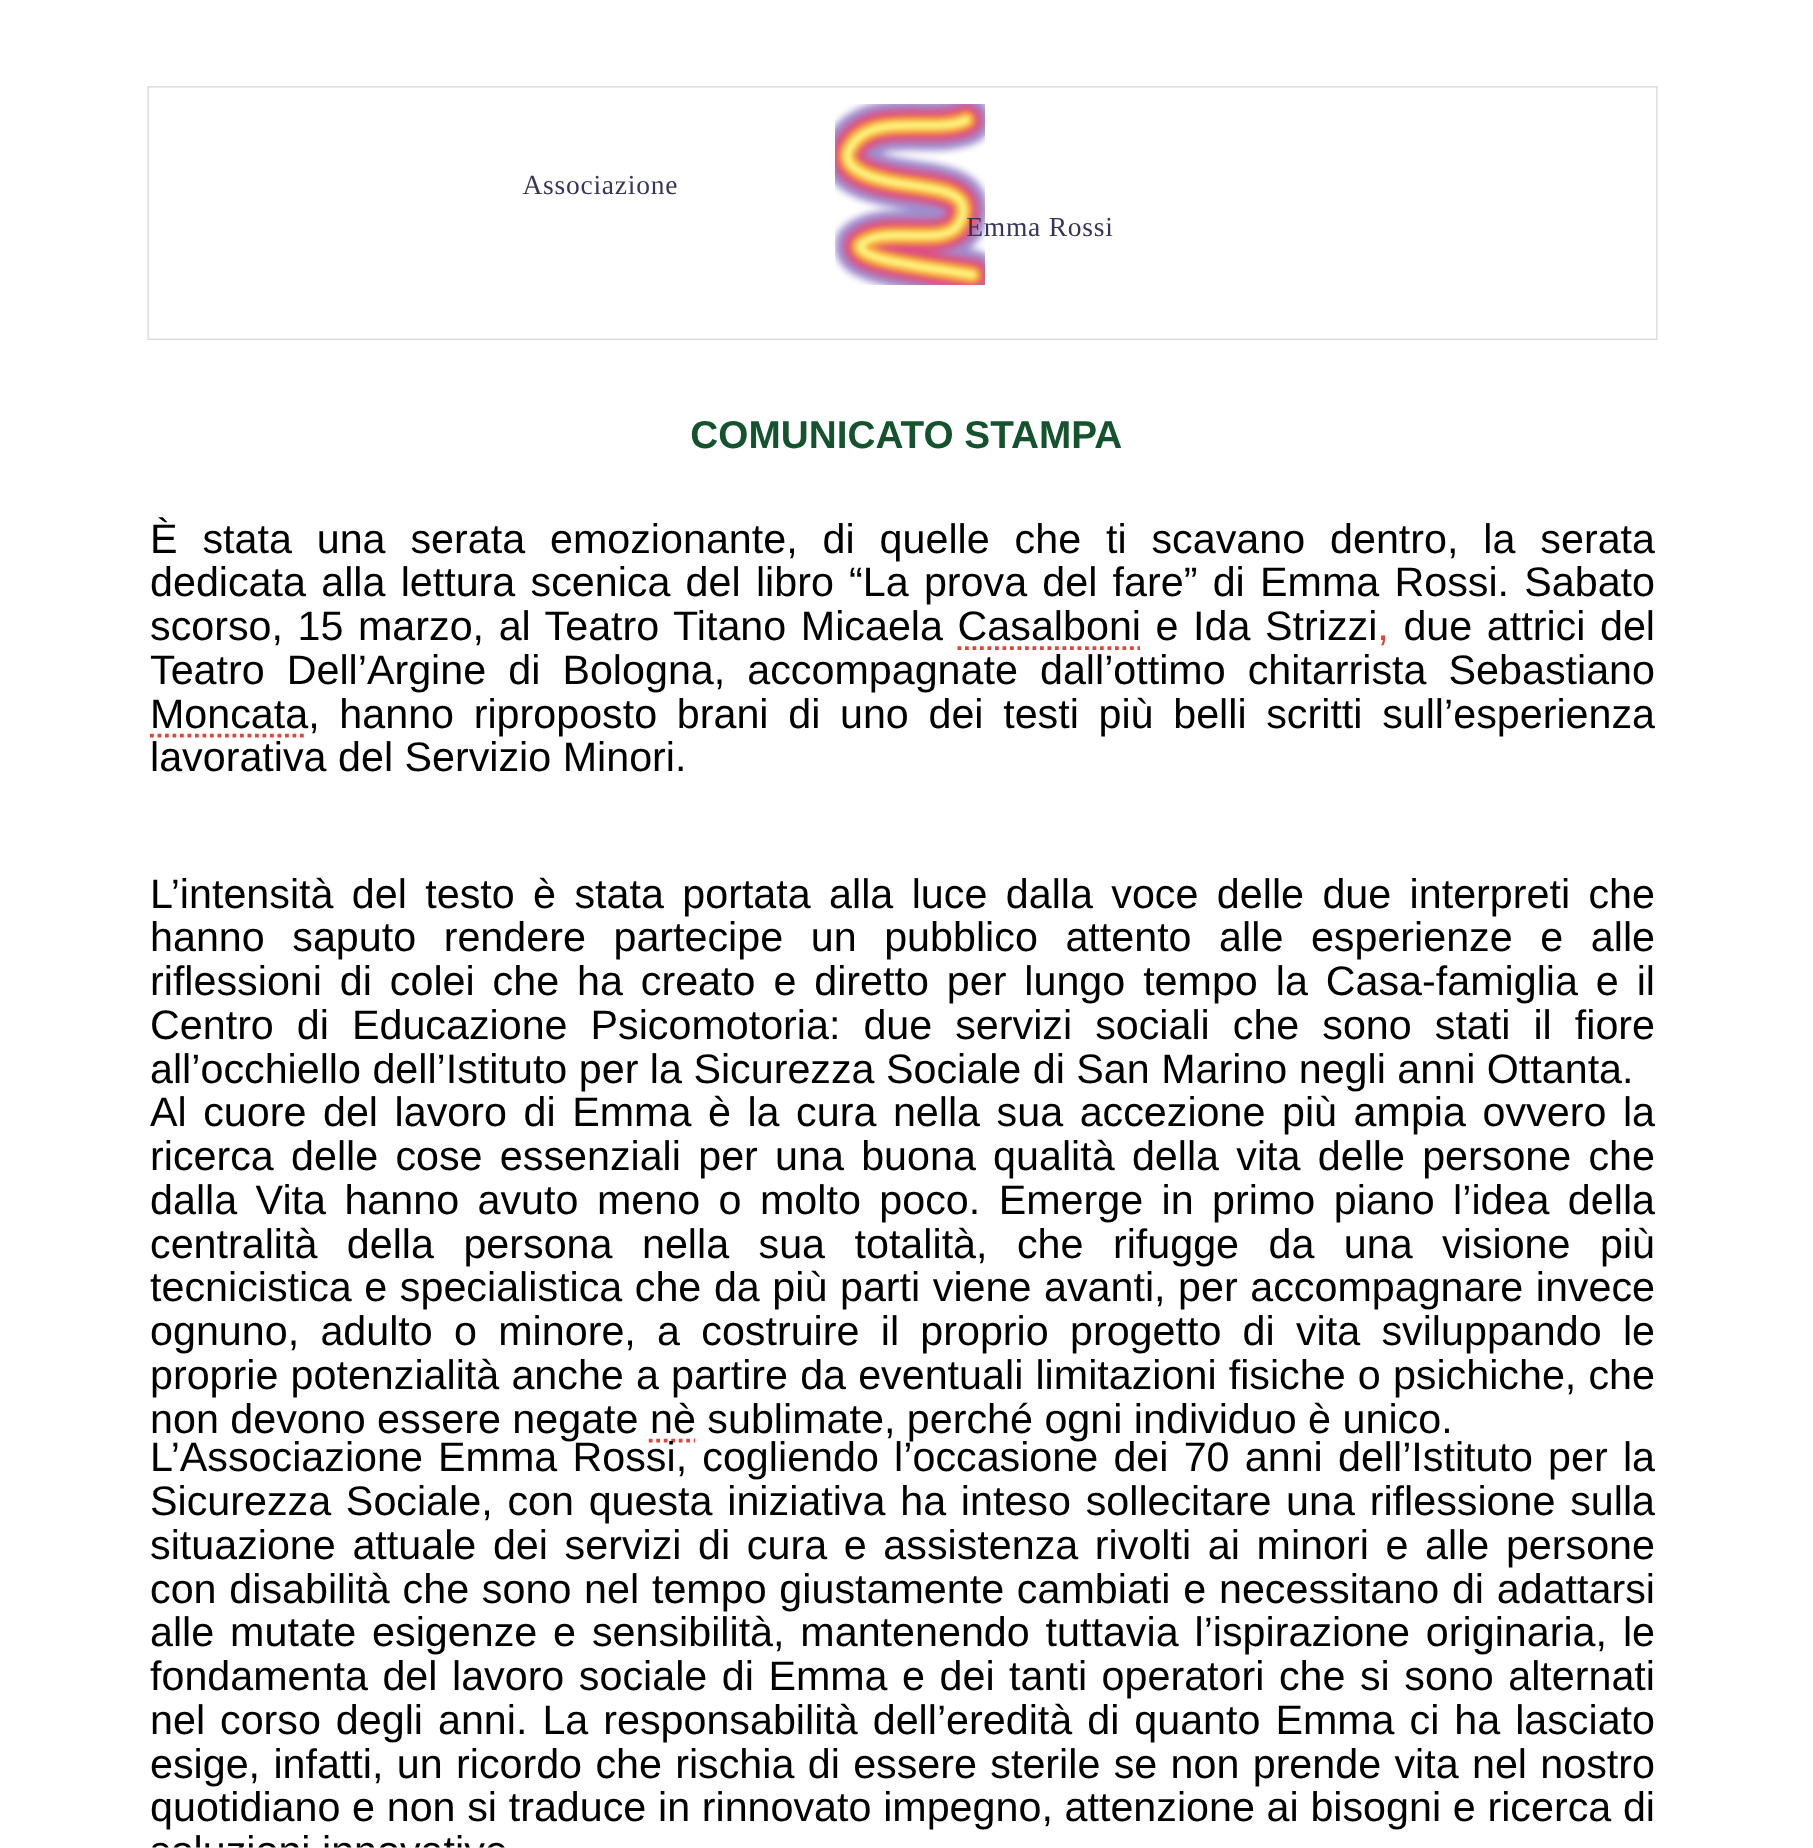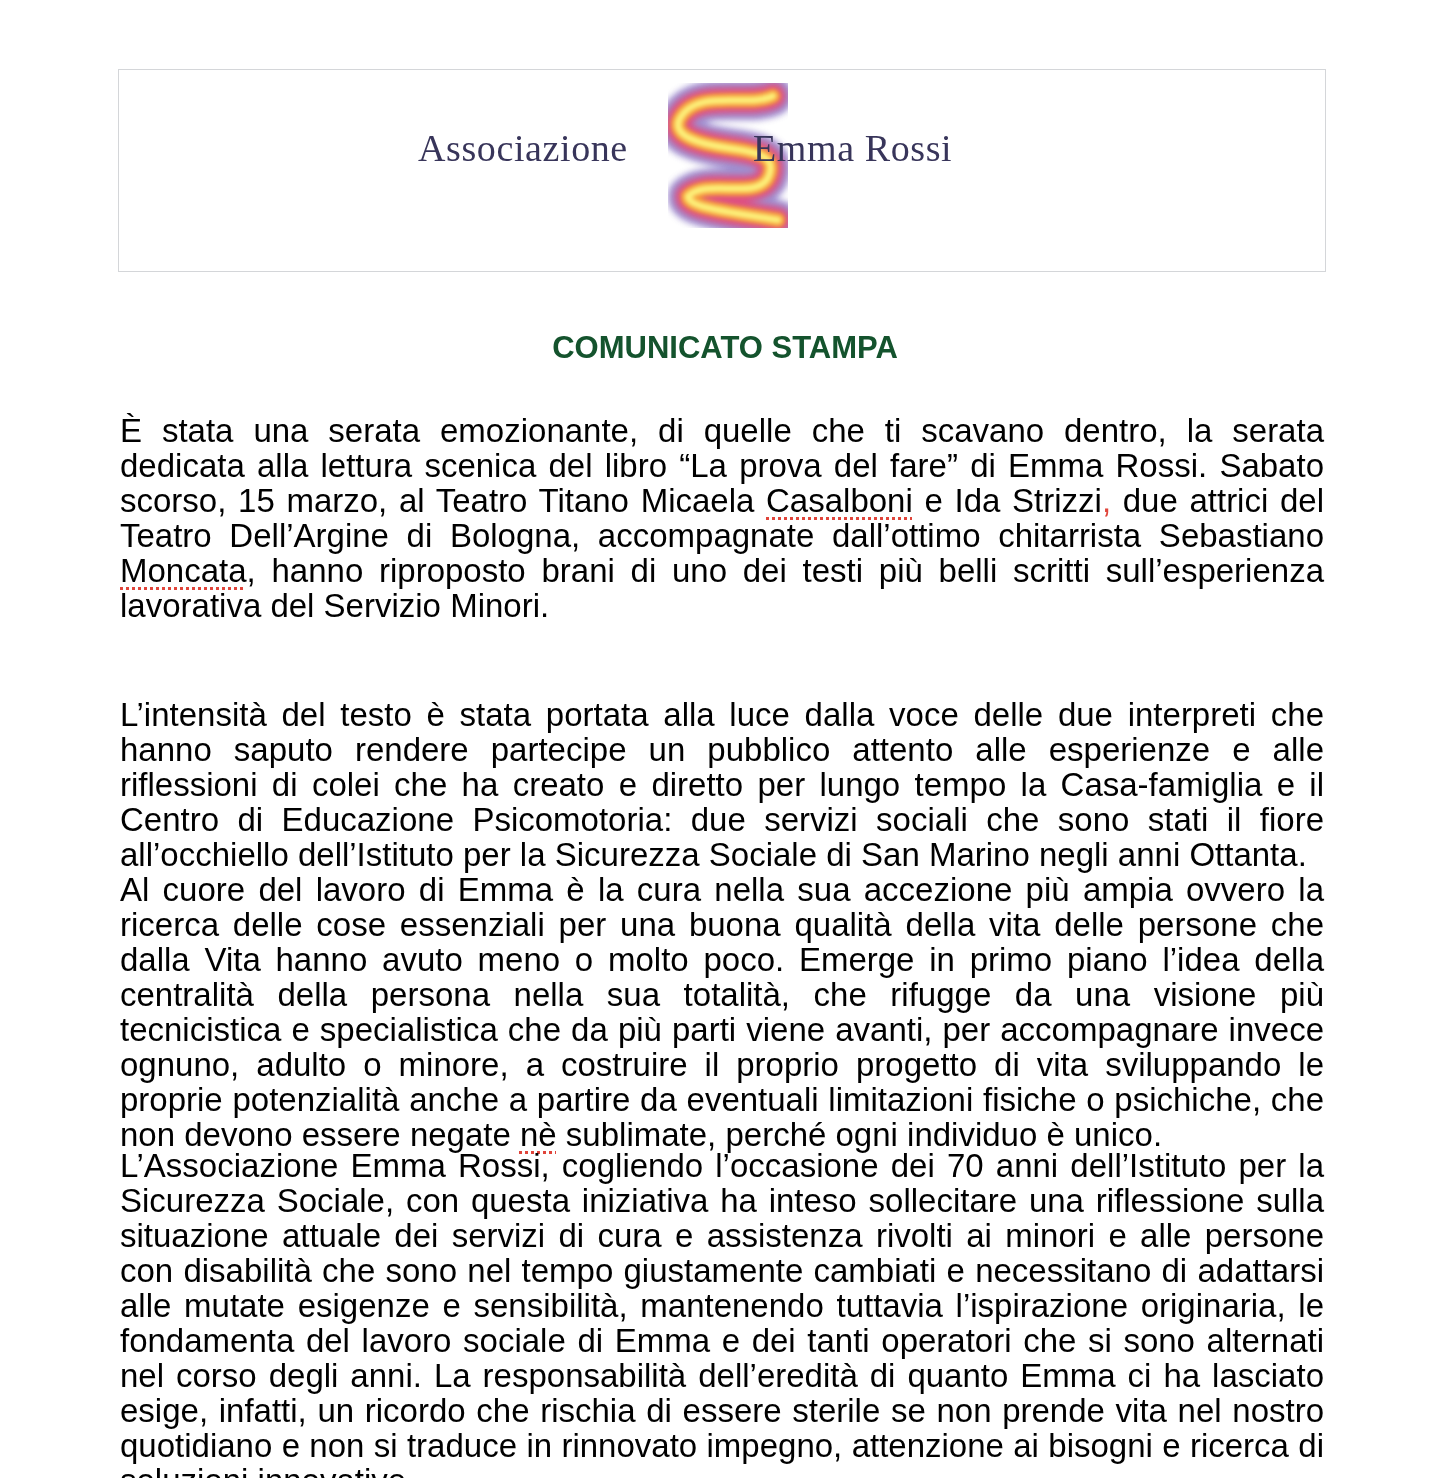--- a/index.html
+++ b/index.html
@@ -3,24 +3,24 @@
   <meta charset="utf-8">
   <style>
     html, body { margin: 0; padding: 0; background: #ffffff; }
     body { width: 1450px; height: 1478px; position: relative; overflow: hidden; }
     .header-box {
       position: absolute; left: 118px; top: 69px; width: 1208px; height: 203px;
       border: 1.5px solid #d4d6d9; box-sizing: border-box; background: #fff;
     }
     .logo-text {
       position: absolute; top: 130px; font-family: "Liberation Serif", "DejaVu Serif", serif;
-      font-size: 38px; color: #38355a; letter-spacing: 0.6px; line-height: 36px;
+      font-size: 22px; color: #38355a; letter-spacing: 0.6px; line-height: 36px;
     }
     .logo-left { left: 418px; }
-    .logo-right { left: 753px; }
+    .logo-right { left: 773px; margin-top: 34px; }
     .logo-mark { position: absolute; left: 628px; top: 78px; width: 200px; height: 150px; }
     .title {
       position: absolute; left: 0; width: 1450px; top: 328px; text-align: center;
       font-family: "Liberation Sans", "DejaVu Sans", sans-serif; font-weight: bold;
       font-size: 31px; color: #14532d; line-height: 40px;
     }
     .body-text {
       position: absolute; left: 120px; width: 1204px;
       font-family: "Liberation Sans", "DejaVu Sans", sans-serif; font-size: 33px;
       line-height: 35px; color: #000; text-align: justify; margin: 0;

